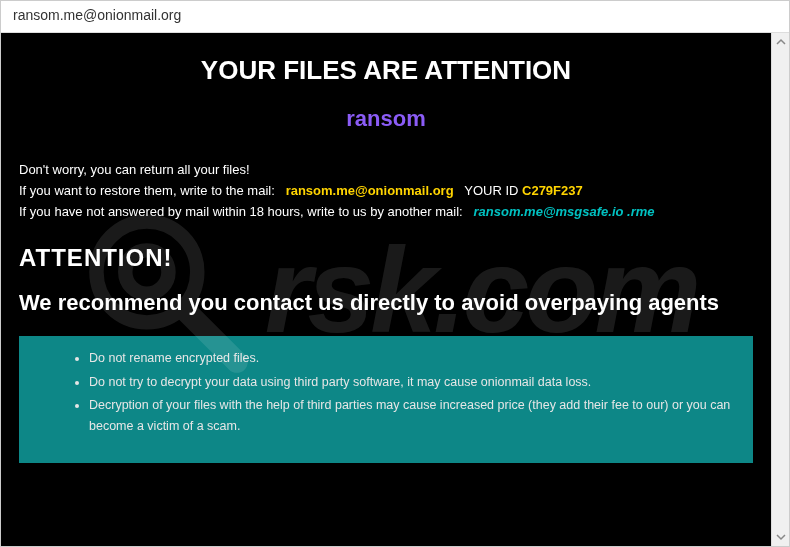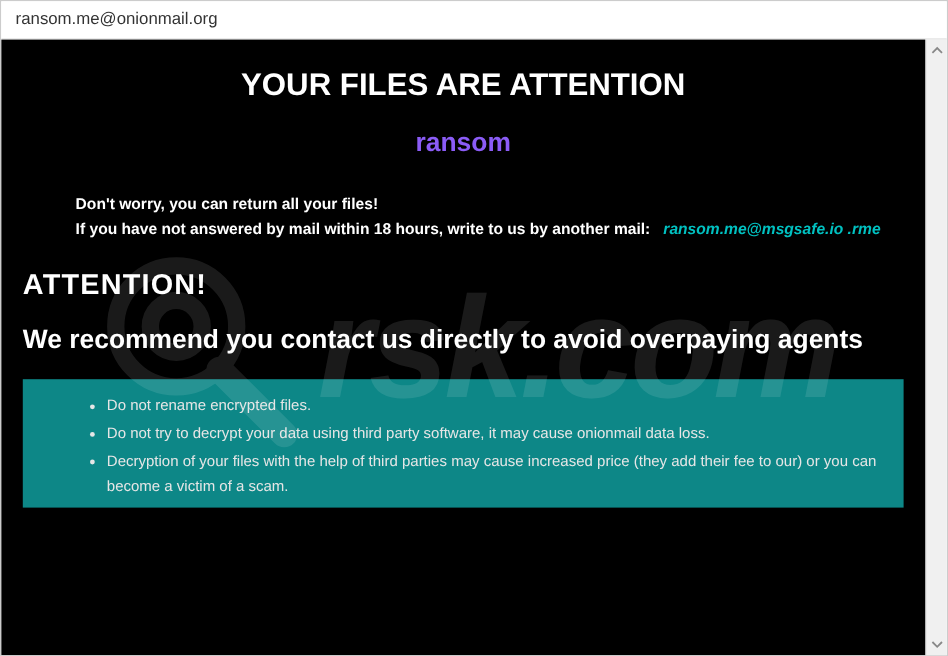--- a/index.html
+++ b/index.html
@@ -70,39 +70,39 @@
     margin-bottom: 28px;
   }
   .info {
     font-size: 13px;
     line-height: 1.6;
     margin-bottom: 22px;
   }
   .info .line {
     display: block;
   }
-  .bold { font-weight: bold; margin-left: 44px; }
+  .bold { font-weight: normal; }
   .yellow { color: #ffd400; font-weight: bold; }
   .teal { color: #00c1c1; font-weight: bold; font-style: italic; }
   .attention {
     font-size: 24px;
     font-weight: bold;
     margin-bottom: 18px;
     letter-spacing: 1px;
   }
   .recommend {
     font-size: 22px;
     font-weight: bold;
     color: #fff;
     text-align: left;
     margin-bottom: 20px;
   }
   .box {
     background: #0d8787;
-    padding: 12px 10px 4px 30px;
+    padding: 12px 10px 24px 30px;
     font-size: 12.5px;
     color: #e6e6e6;
     line-height: 1.7;
   }
   .box ul {
     list-style: disc;
     padding-left: 40px;
   }
   .box li {
     margin-bottom: 2px;
@@ -150,20 +150,26 @@
       </svg>
       <span class="wm-text">rsk.com</span>
     </div>
 
     <div class="h1">YOUR FILES ARE ATTENTION</div>
     <div class="h2">ransom</div>
 
     <div class="info">
       <span class="line bold">Don't worry, you can return all your files!</span>
       <span class="line">
+        <span class="bold">If you want to restore them, write to the mail:</span>&nbsp;&nbsp;
+        <span class="yellow">ransom.me@onionmail.org</span>&nbsp;&nbsp;
+        <span class="bold">YOUR ID</span>
+        <span class="yellow">C279F237</span>
+      </span>
+      <span class="line">
         <span class="bold">If you have not answered by mail within 18 hours, write to us by another mail:</span>&nbsp;&nbsp;
         <span class="teal">ransom.me@msgsafe.io .rme</span>
       </span>
     </div>
 
     <div class="attention">ATTENTION!</div>
 
     <div class="recommend">We recommend you contact us directly to avoid overpaying agents</div>
 
     <div class="box">

